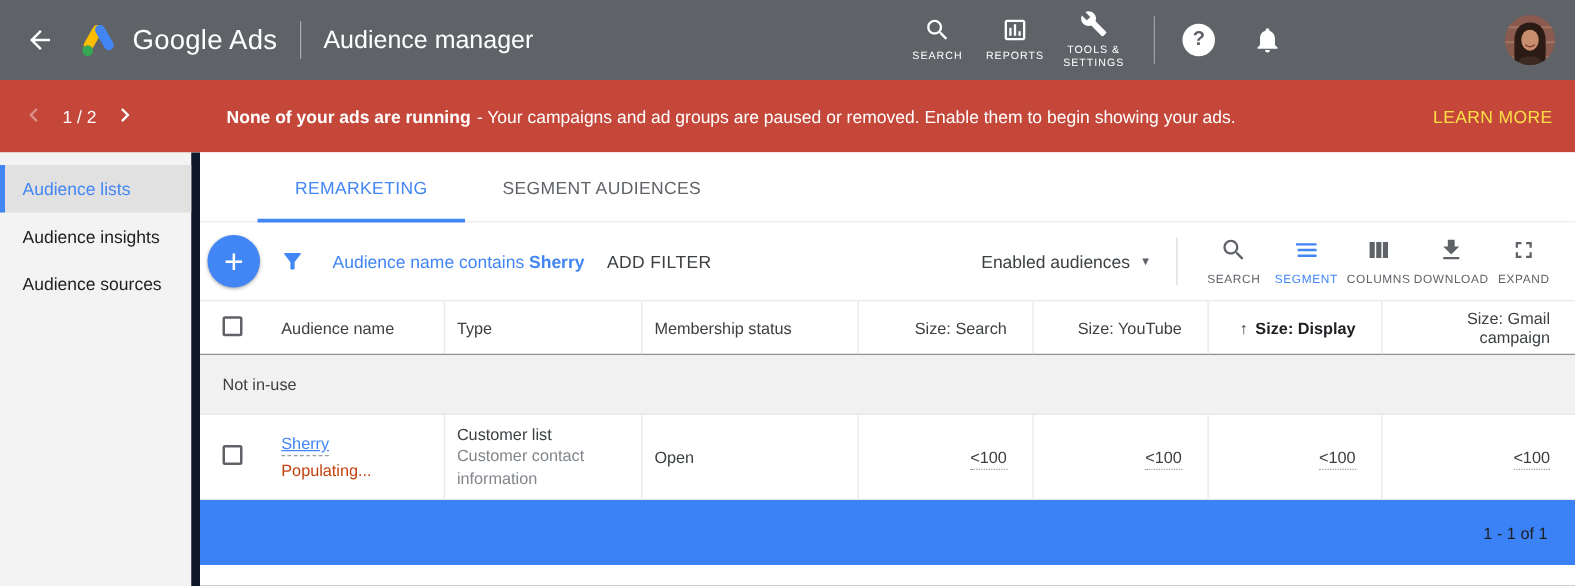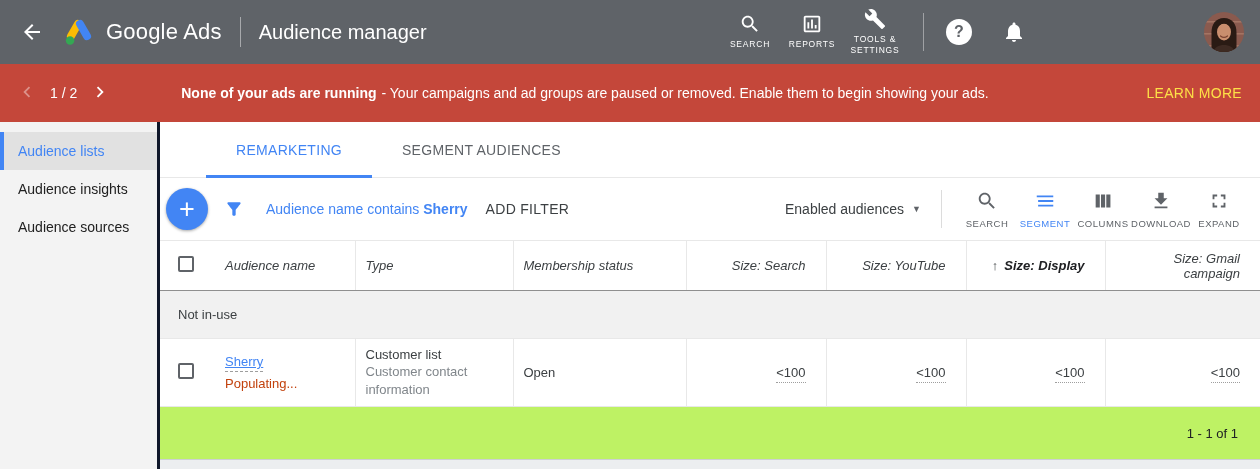--- a/index.html
+++ b/index.html
@@ -28,27 +28,27 @@
   .banner .chev { background:none; border:none; padding:0; cursor:pointer; display:flex; }
   .banner .chev.disabled { opacity:.4; }
   .banner-pagination { font-size:14px; margin:0 12px; }
   .banner-msg { flex:1; margin-left:70px; font-size:14px; line-height:1.3; }
   .banner-msg b { font-weight:700; }
   .banner-msg .rest { margin-left:5px; font-weight:400; }
   .learn-more { color:#fde047; font-size:14px; font-weight:500; letter-spacing:.3px; text-decoration:none; margin-left:16px; white-space:nowrap; }
 
   
   .body { display:flex; height:347px; }
-  .sidebar { width:160px; background:#f3f3f3; border-right:3px solid #0f172a; padding-top:10px; flex-shrink:0; }
+  .sidebar { width:160px; background:#f3f3f3; border-right:7px solid #0f172a; padding-top:10px; flex-shrink:0; }
   .side-item { height:38px; display:flex; align-items:center; padding-left:18px; font-size:14px; color:#212121; cursor:pointer; position:relative; }
   .side-item.selected { background:#e1e1e1; color:#4285f4; font-weight:500; }
   .side-item .sel-bar { position:absolute; left:0; top:0; bottom:0; width:4px; background:#4285f4; display:none; }
   .side-item.selected .sel-bar { display:block; }
 
-  .main { flex:1; min-width:0; display:flex; flex-direction:column; background:#eceef0; }
+  .main { flex:1; min-width:0; display:flex; flex-direction:row; background:#eceef0; }
   .card { background:#fff; border-bottom:1px solid #cdd0d3; }
 
   
   .tabbar { height:56px; display:flex; border-bottom:1px solid #e8e8e8; padding-left:46px; background:#fff; }
   .tab { height:56px; padding:0 30px; display:flex; align-items:center; border:none; background:none; cursor:pointer; font-size:14px; letter-spacing:.3px; font-weight:500; color:#5f6368; position:relative; font-family:inherit; }
   .tab.active { color:#4285f4; }
   .tab.active::after { content:""; position:absolute; left:0; right:0; bottom:0; height:3px; background:#4285f4; }
 
   
   .toolbar { height:62px; display:flex; align-items:center; padding:0 12px 0 6px; background:#fff; }
@@ -61,36 +61,36 @@
   .view-selector { background:none; border:none; cursor:pointer; display:flex; align-items:center; gap:8px; font-size:14px; color:#3c4043; font-family:inherit; white-space:nowrap; }
   .caret { font-size:9px; color:#5f6368; }
   .tb-divider { width:1px; height:38px; background:#dcdcdc; margin:0 16px 0 20px; }
   .tb-action { width:58px; background:none; border:none; cursor:pointer; display:flex; flex-direction:column; align-items:center; gap:4px; color:#5f6368; font-size:9.5px; letter-spacing:.5px; font-family:inherit; }
   .tb-action svg { fill:#5f6368; }
   .tb-action.active { color:#4285f4; }
   .tb-action.active svg { fill:#4285f4; }
 
   
   table.grid { width:100%; border-collapse:collapse; table-layout:fixed; }
-  .grid thead tr { height:50px;font-style:italic; }
+  .grid thead tr { height:43px; }
   .grid th { border-top:1px solid #e8e8e8; border-bottom:1px solid #8f8f8f; font-size:13px; font-weight:400; color:#3c4043; text-align:left; padding:0 10px; vertical-align:middle; }
   .grid th.sep, .grid td.sep { border-left:1px solid #e8e8e8; }
   .grid th.num, .grid td.num { text-align:right; padding-right:20px;margin-left:16px; }
   .grid th.sorted { font-weight:700; color:#202124; }
   .sort-arrow { font-weight:400; margin-right:6px; color:#3c4043; }
   .cb-cell { padding-left:18px !important; }
   .checkbox { width:16px; height:16px; border:2px solid #5f6368; border-radius:2px; background:#fff; cursor:pointer; display:inline-block; }
   .group-row td { height:48px; background:#f1f1f1; font-size:13px; color:#3c4043; padding-left:18px; border-bottom:1px solid #e8e8e8; }
   .data-row td { height:68px; border-bottom:1px solid #e8e8e8; font-size:13px; color:#3c4043; padding:0 10px; vertical-align:middle; }
   .name-link { color:#4285f4; text-decoration:underline; border-bottom:1px dashed #9e9e9e; padding-bottom:2px; display:inline-block; cursor:pointer; }
   .populating { color:#c2410c; margin-top:4px; }
   .type-main { color:#3c4043; }
   .type-detail { color:#80868b; line-height:1.35; margin-top:1px; }
   .val { border-bottom:1px dotted #9e9e9e; padding-bottom:2px; cursor:default; }
-  .table-footer { height:52px; display:flex; align-items:center; justify-content:flex-end; padding-right:22px; font-size:13px; font-weight:500; color:#202124; background:#bef264; }
+  .table-footer { height:52px; display:flex; align-items:center; justify-content:flex-end; padding-right:22px; font-size:13px; font-weight:500; color:#202124; background:#3b82f6; }
   .below-card { flex:1; }
 </style>
 </head>
 <body>
 
 <div class="app">
 
   <header class="topbar">
     <button class="icon-btn">
       <span>

